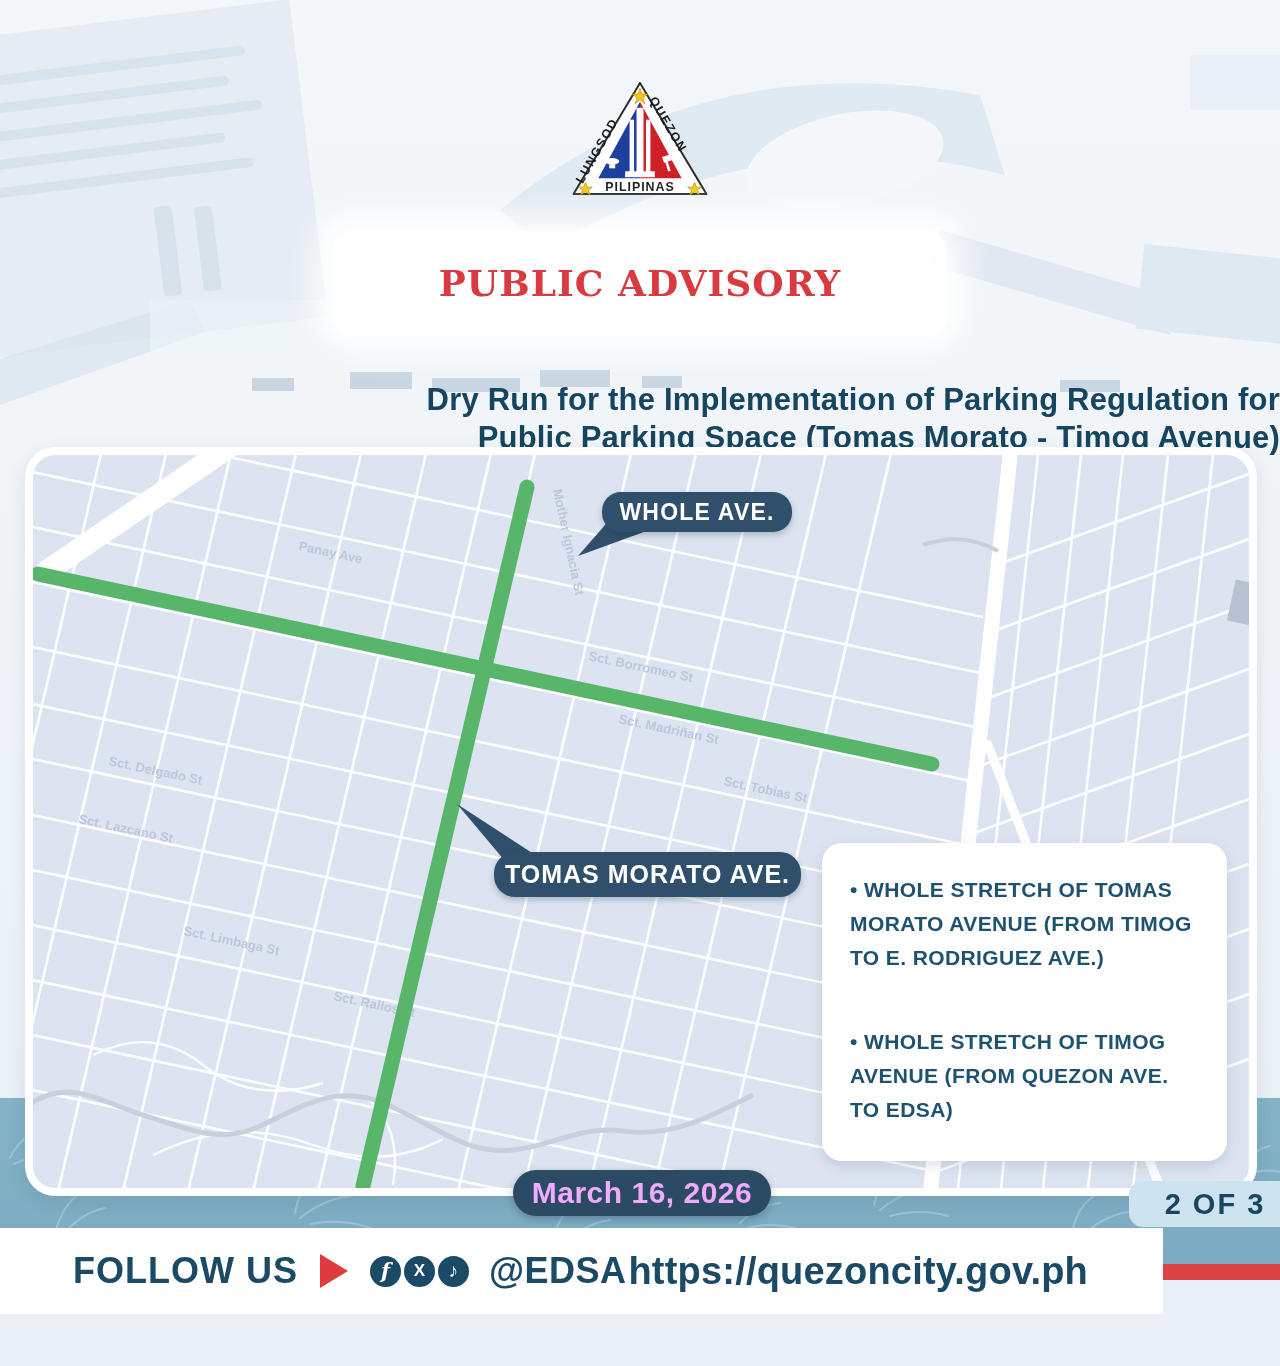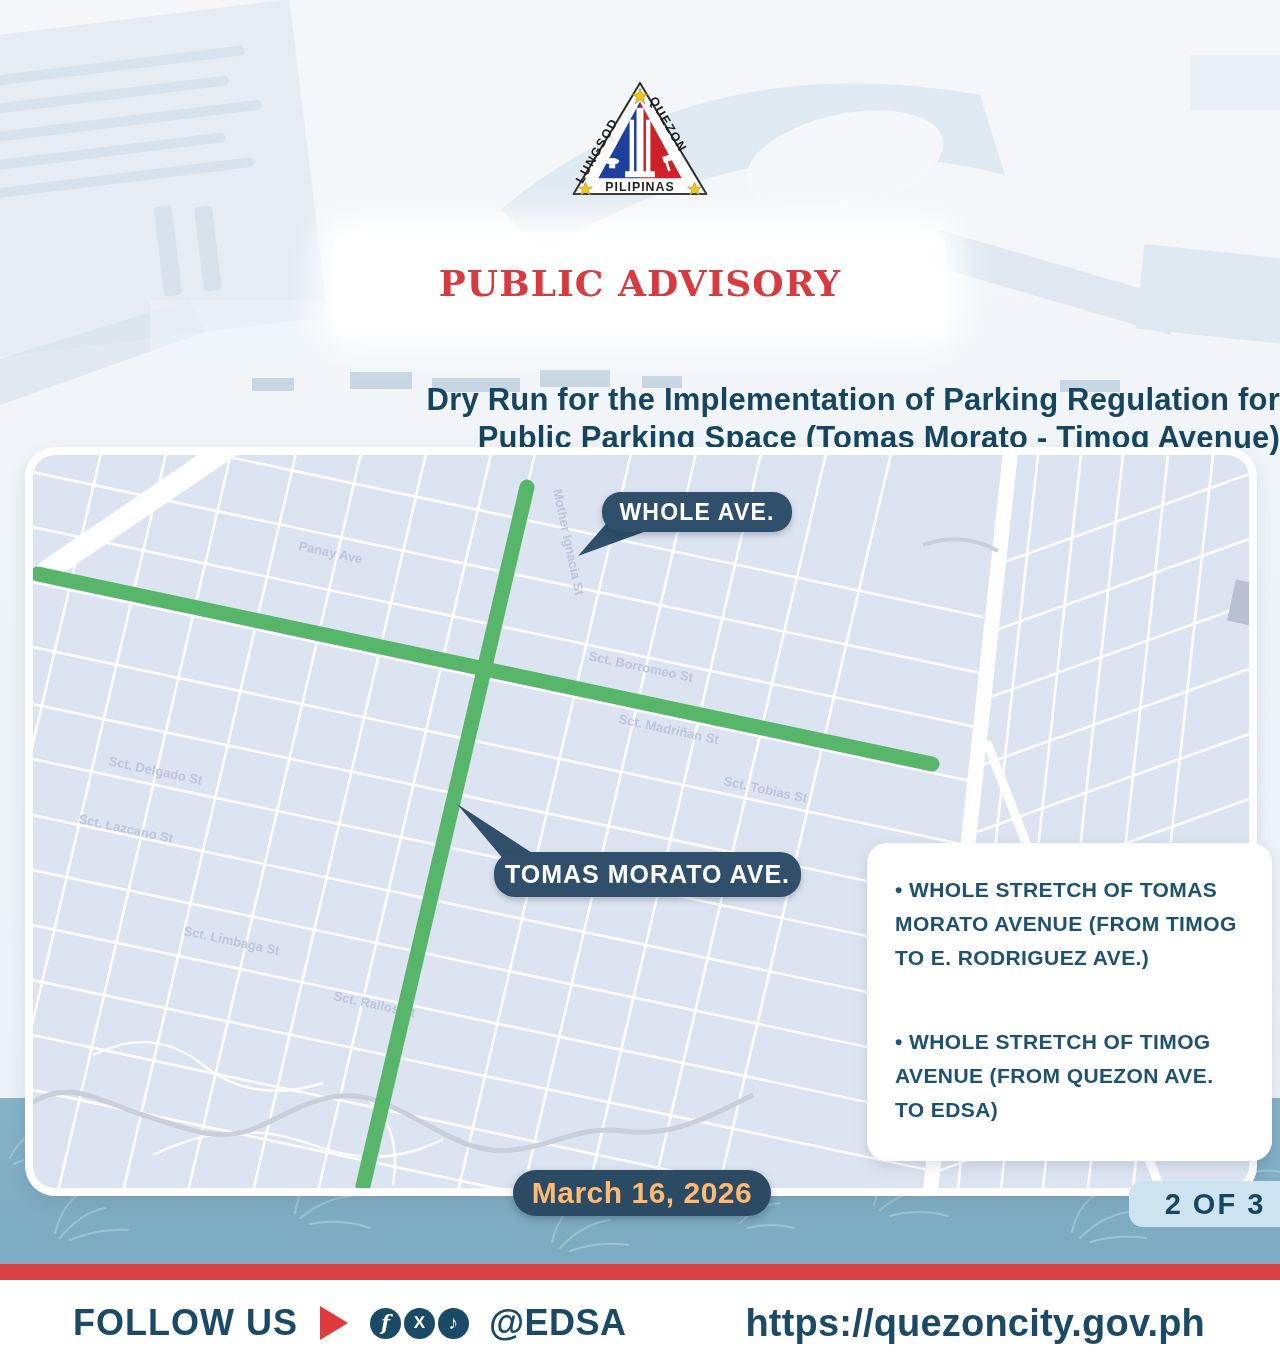--- a/index.html
+++ b/index.html
@@ -21,21 +21,21 @@
               box-shadow:0 0 30px 18px rgba(255,255,255,.85);
               display:flex;align-items:center;justify-content:center;}
   .title{font-family:"DejaVu Serif","Liberation Serif",serif;font-weight:bold;
          font-size:36px;color:#d93a40;letter-spacing:1px;}
   .subtitle{left:0;top:352px;width:1280px;text-align:right;
             font-size:31px;line-height:38px;font-weight:bold;color:#15455f;letter-spacing:.2px;margin-top:29px;}
 
   
   .steel-band{left:0;top:1098px;width:1280px;height:166px;background:linear-gradient(180deg,#85b2c7,#7cabc1);}
   .red-bar{left:0;top:1264px;width:1280px;height:16px;background:#d94343;}
-  .footer{left:0;top:1280px;width:1280px;height:86px;background:#ffffff;
+  .footer{left:0;top:1228px;width:1163px;height:86px;background:#ffffff;
           display:flex;align-items:center;justify-content:space-between;
           padding:0 75px 0 73px;box-sizing:border-box;}
   .follow-wrap{display:flex;align-items:center;gap:16px;}
   .follow-label{font-size:36px;font-weight:bold;color:#1b4a67;letter-spacing:1px;}
   .play-tri{width:0;height:0;border-left:28px solid #e03a3c;border-top:17px solid transparent;
             border-bottom:17px solid transparent;margin:0 6px;}
   .socials{display:flex;align-items:center;gap:3px;}
   .soc{width:31px;height:31px;border-radius:50%;background:#1b4a67;color:#fff;
        display:flex;align-items:center;justify-content:center;}
   .soc.f{font-family:"DejaVu Serif",serif;font-weight:bold;font-style:italic;font-size:21px;padding-bottom:2px;box-sizing:border-box;}
@@ -49,28 +49,28 @@
             padding:8px;box-sizing:border-box;box-shadow:0 6px 18px rgba(40,70,100,.12);}
   .map{position:relative;width:100%;height:100%;border-radius:22px;overflow:hidden;background:#dde4f1;}
   .map svg.streets{position:absolute;left:0;top:0;width:100%;height:100%;}
 
   .callout{position:absolute;background:#2f4f6b;color:#ffffff;font-weight:bold;
            display:flex;align-items:center;justify-content:center;
            box-shadow:0 3px 6px rgba(20,40,60,.25);}
   .callout.timog{left:569px;top:37px;width:190px;height:40px;border-radius:19px;font-size:23px;letter-spacing:1.2px;}
   .callout.morato{left:461px;top:397px;width:307px;height:45px;border-radius:21px;font-size:25px;letter-spacing:1px;}
 
-  .info-card{left:867px;top:843px;width:405px;height:318px;background:#ffffff;border-radius:20px;
+  .info-card{left:822px;top:843px;width:405px;height:318px;background:#ffffff;border-radius:20px;
              box-shadow:0 5px 14px rgba(40,70,100,.15);box-sizing:border-box;
              padding:30px 26px 0 28px;}
   .info-item{font-size:21px;line-height:34px;font-weight:bold;color:#1d5270;letter-spacing:.4px;}
   .info-item + .info-item{margin-top:50px;}
 
   .date-badge{left:513px;top:1170px;width:258px;height:46px;border-radius:24px;background:#2b4a63;
-              color:#fdba74;font-size:30px;font-weight:bold;display:flex;align-items:center;
+              color:#f0abfc;font-size:30px;font-weight:bold;display:flex;align-items:center;
               justify-content:center;letter-spacing:.5px;box-shadow:0 3px 8px rgba(20,40,60,.3);}
   .page-chip{left:1129px;top:1181px;width:172px;height:46px;border-radius:14px;background:#cde3f0;
              color:#17465f;font-size:29px;font-weight:bold;display:flex;align-items:center;
              justify-content:center;letter-spacing:2px;}
 </style>
 </head>
 <body>
 
 <div class="poster">
 

